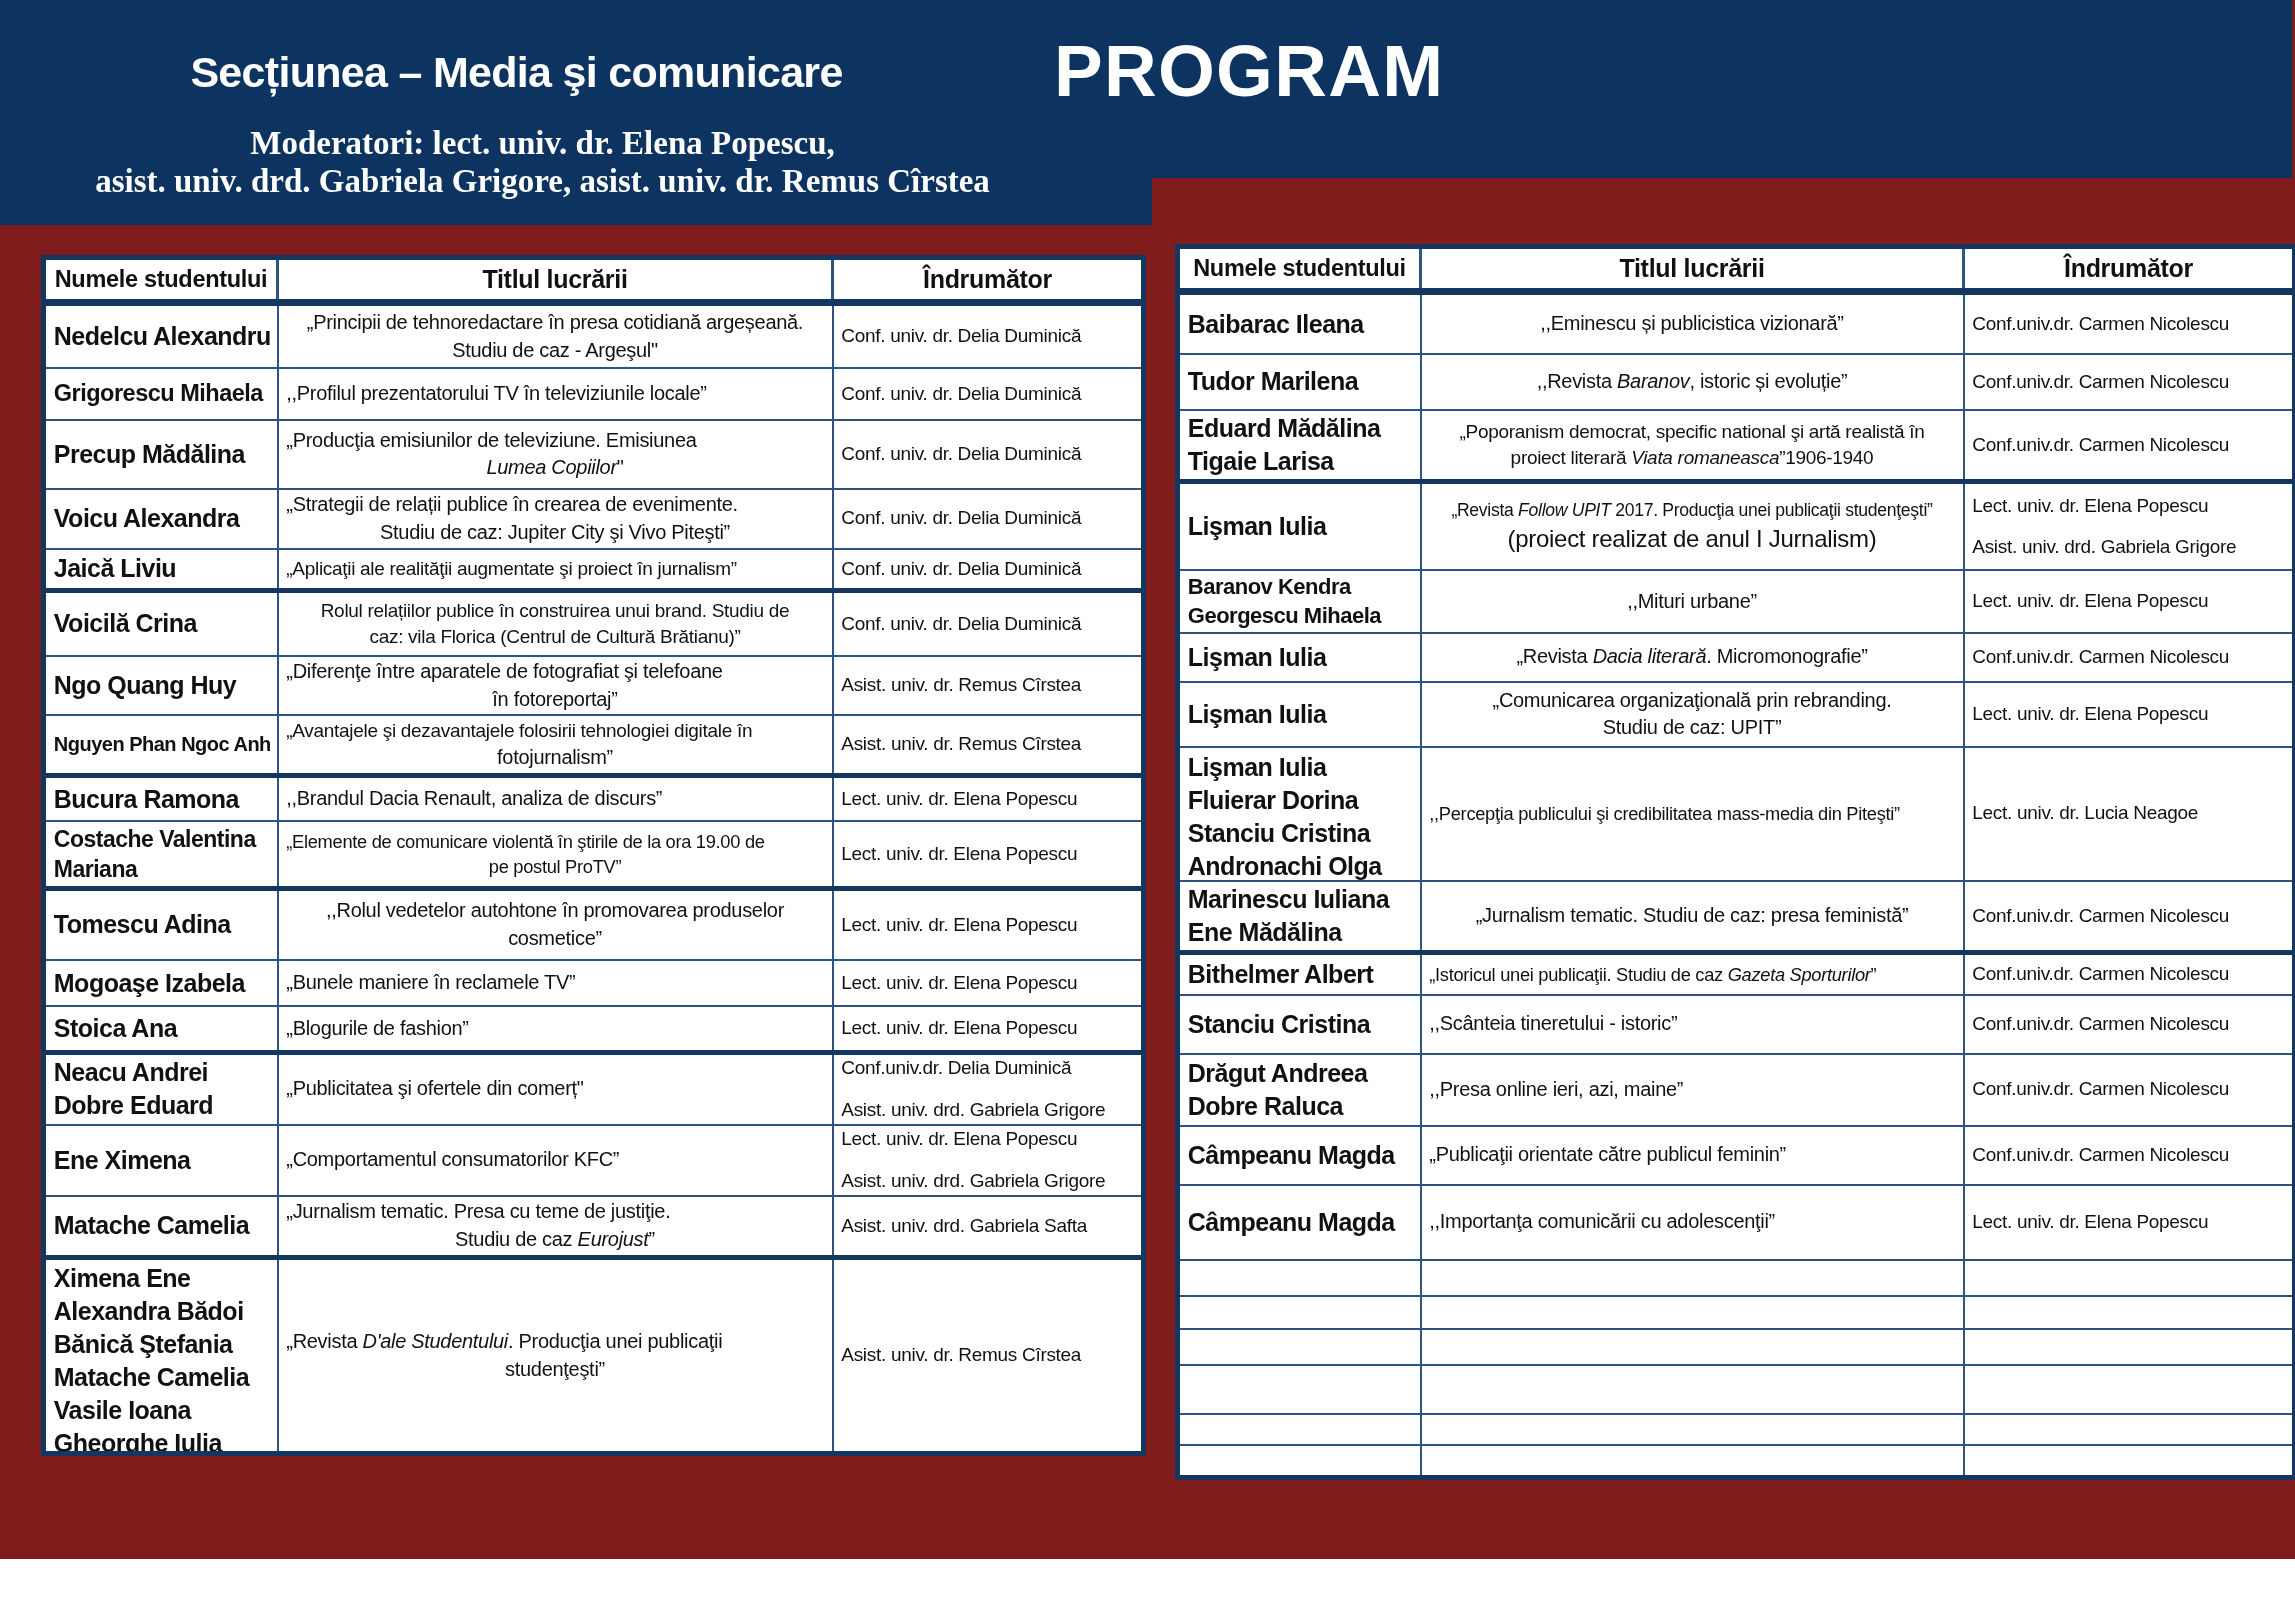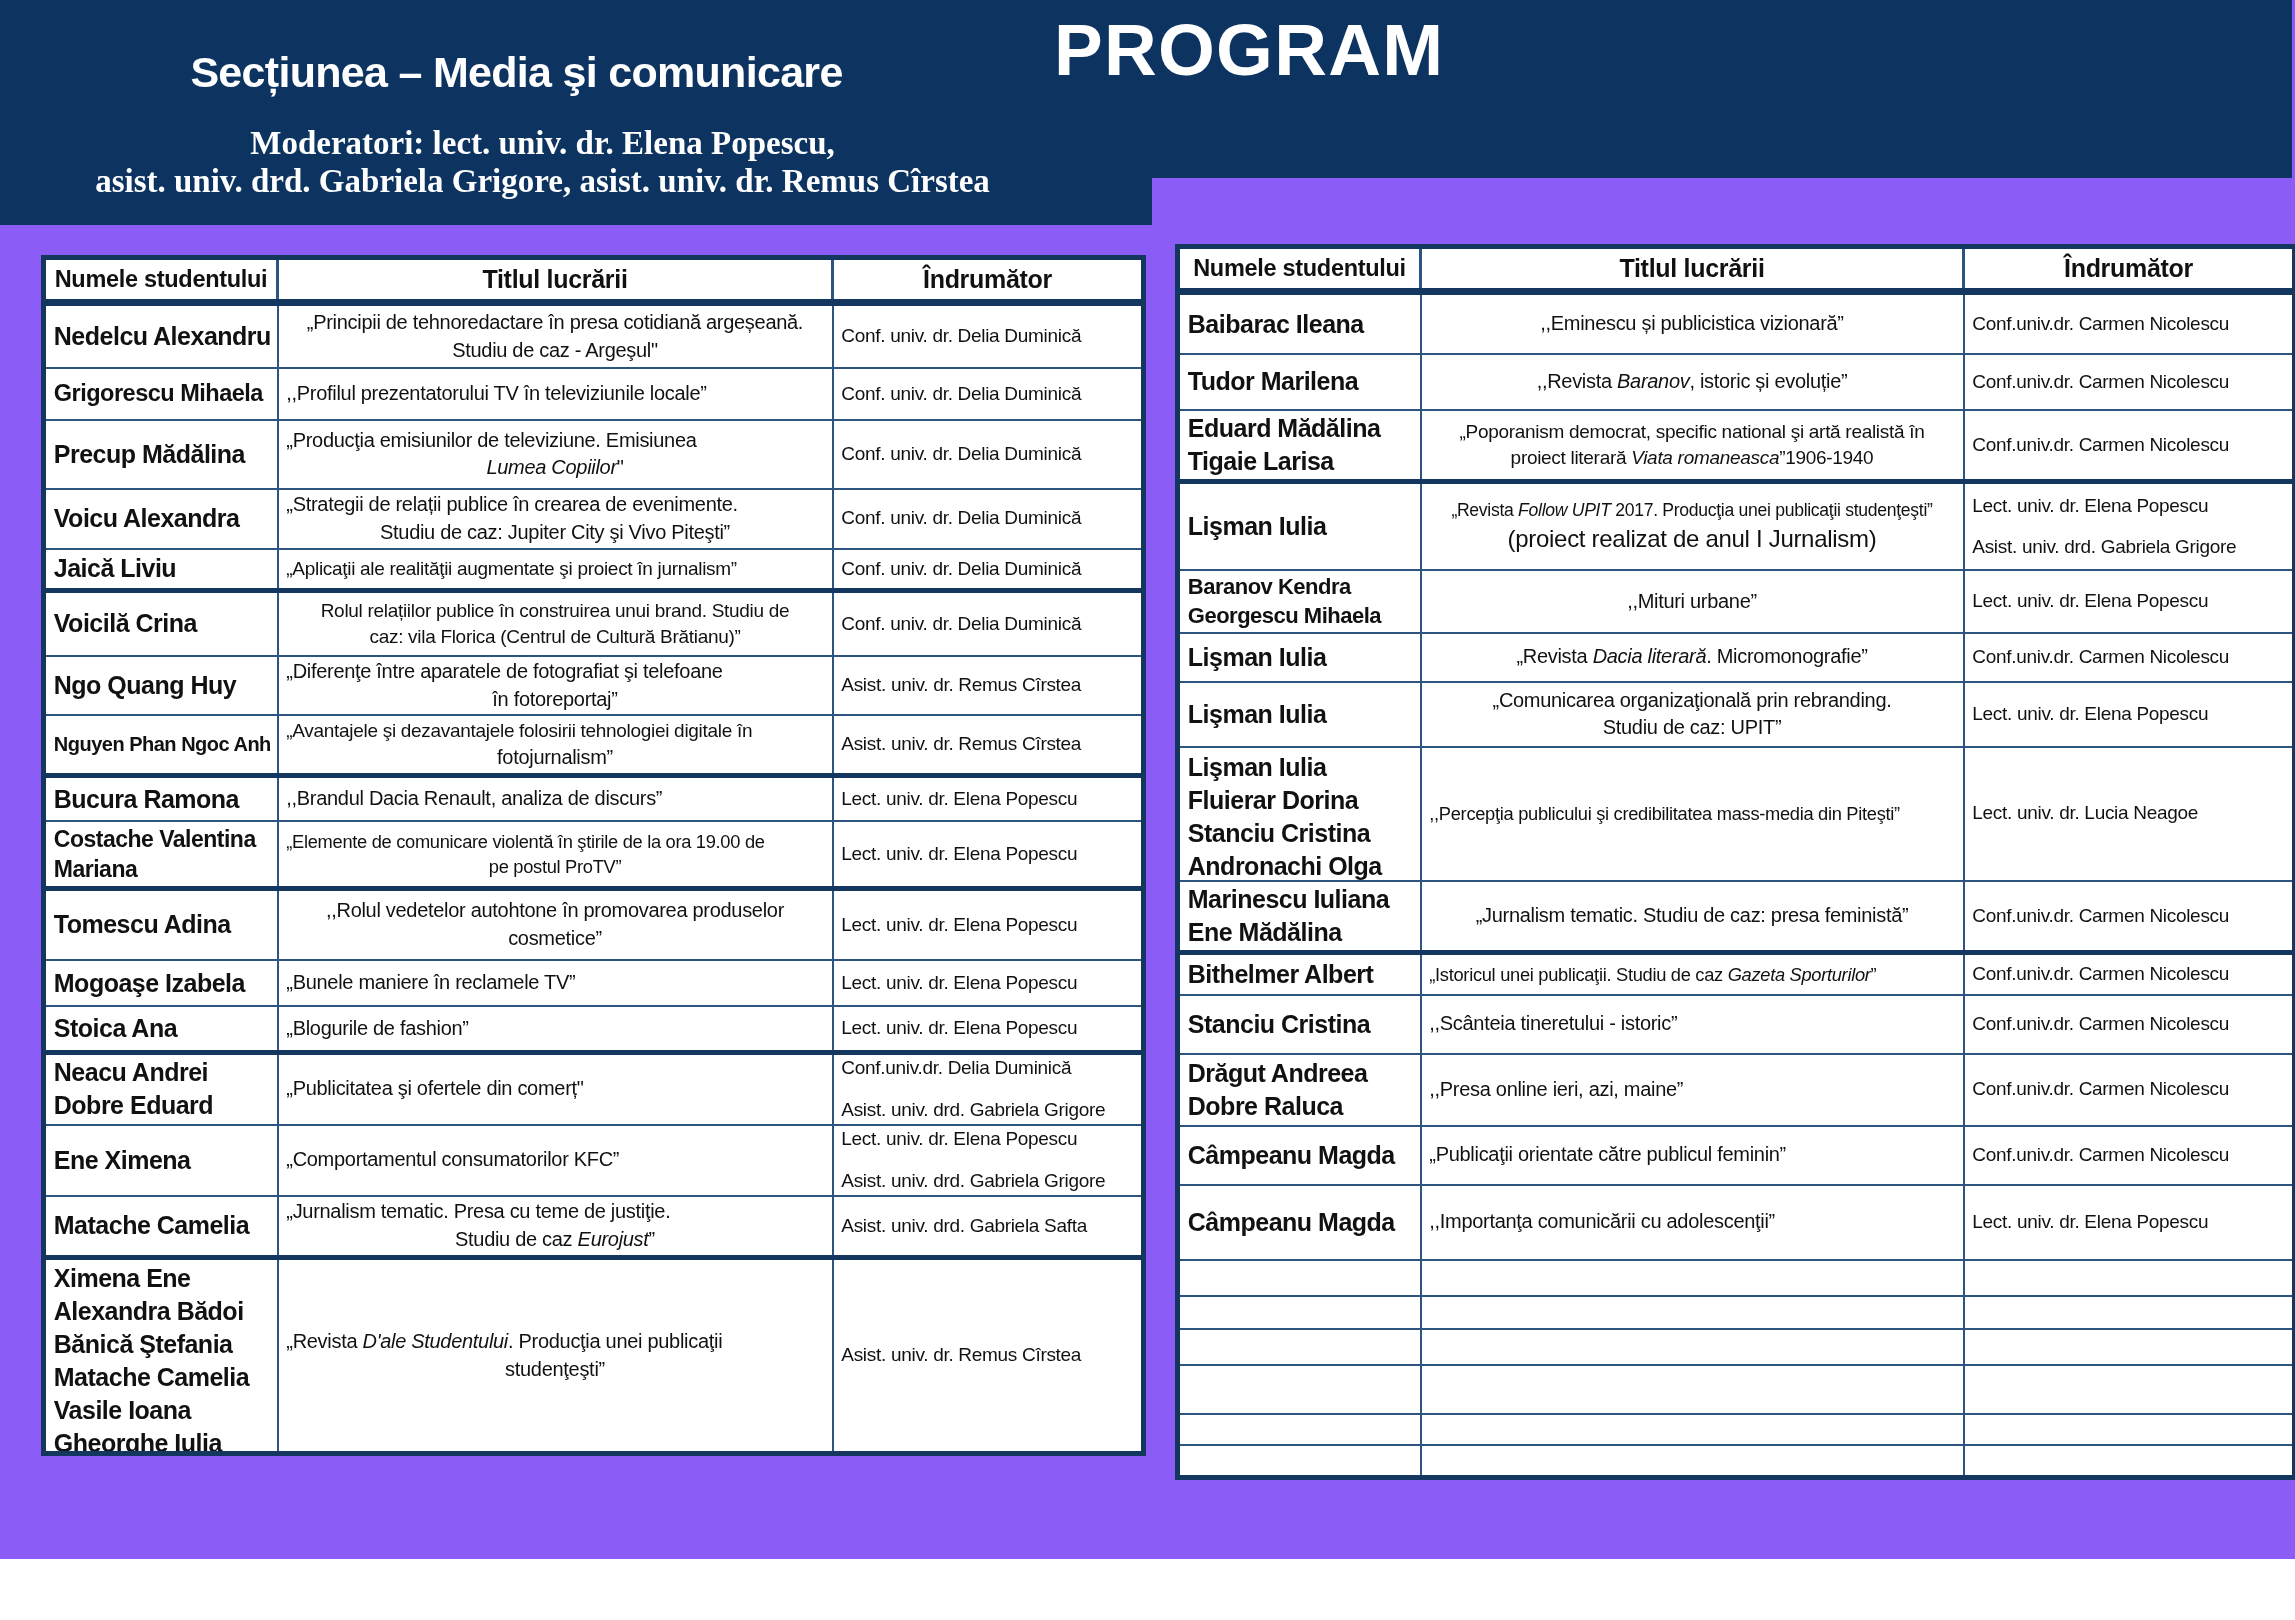--- a/index.html
+++ b/index.html
@@ -1,23 +1,23 @@
 <!DOCTYPE html>
 <html style="font-size:10.5px"><head>
 <meta charset="utf-8">
 <style>
   html,body{margin:0;padding:0;background:#ffffff;}
-  .page{position:relative;width:2295px;height:1559px;background:#8b5cf6;overflow:hidden;
+  .page{position:relative;width:2295px;height:1559px;background:#7f1d1d;overflow:hidden;
         font-family:"Liberation Sans", sans-serif;color:#111;}
   
   .topbar{position:absolute;left:0;top:0;width:2292px;height:178px;background:#0d3460;}
   .topbar-ext{position:absolute;left:0;top:178px;width:1152px;height:47px;background:#0d3460;}
   .section-title{position:absolute;left:0;top:48px;width:1033px;text-align:center;color:#fff;
         font-weight:bold;font-size:43px;letter-spacing:-0.7px;}
-  .program-title{position:absolute;left:1054px;top:8px;color:#fff;font-weight:bold;font-size:73px;
+  .program-title{position:absolute;left:1054px;top:29px;color:#fff;font-weight:bold;font-size:73px;
         letter-spacing:1.3px;}
   .moderators{position:absolute;left:0;top:124px;width:1085px;text-align:center;color:#fff;
         font-family:"Liberation Serif", serif;font-weight:bold;font-size:33px;line-height:1.16;}
   
   .bottombar{position:absolute;left:0;top:1567px;width:2295px;height:53px;background:#0d3460;}
   
   .tbl-wrap{position:absolute;}
   table.prog{border-collapse:collapse;table-layout:fixed;background:#fff;border:5.9px solid #14375f;}
   table.prog th, table.prog td{border:2.6px solid #2e5480;overflow:hidden;vertical-align:middle;padding:1.3px 7.8px;}
   table.prog thead th{border-bottom:7.2px solid #14375f;border-left-width:3.9px;border-right-width:3.9px;

